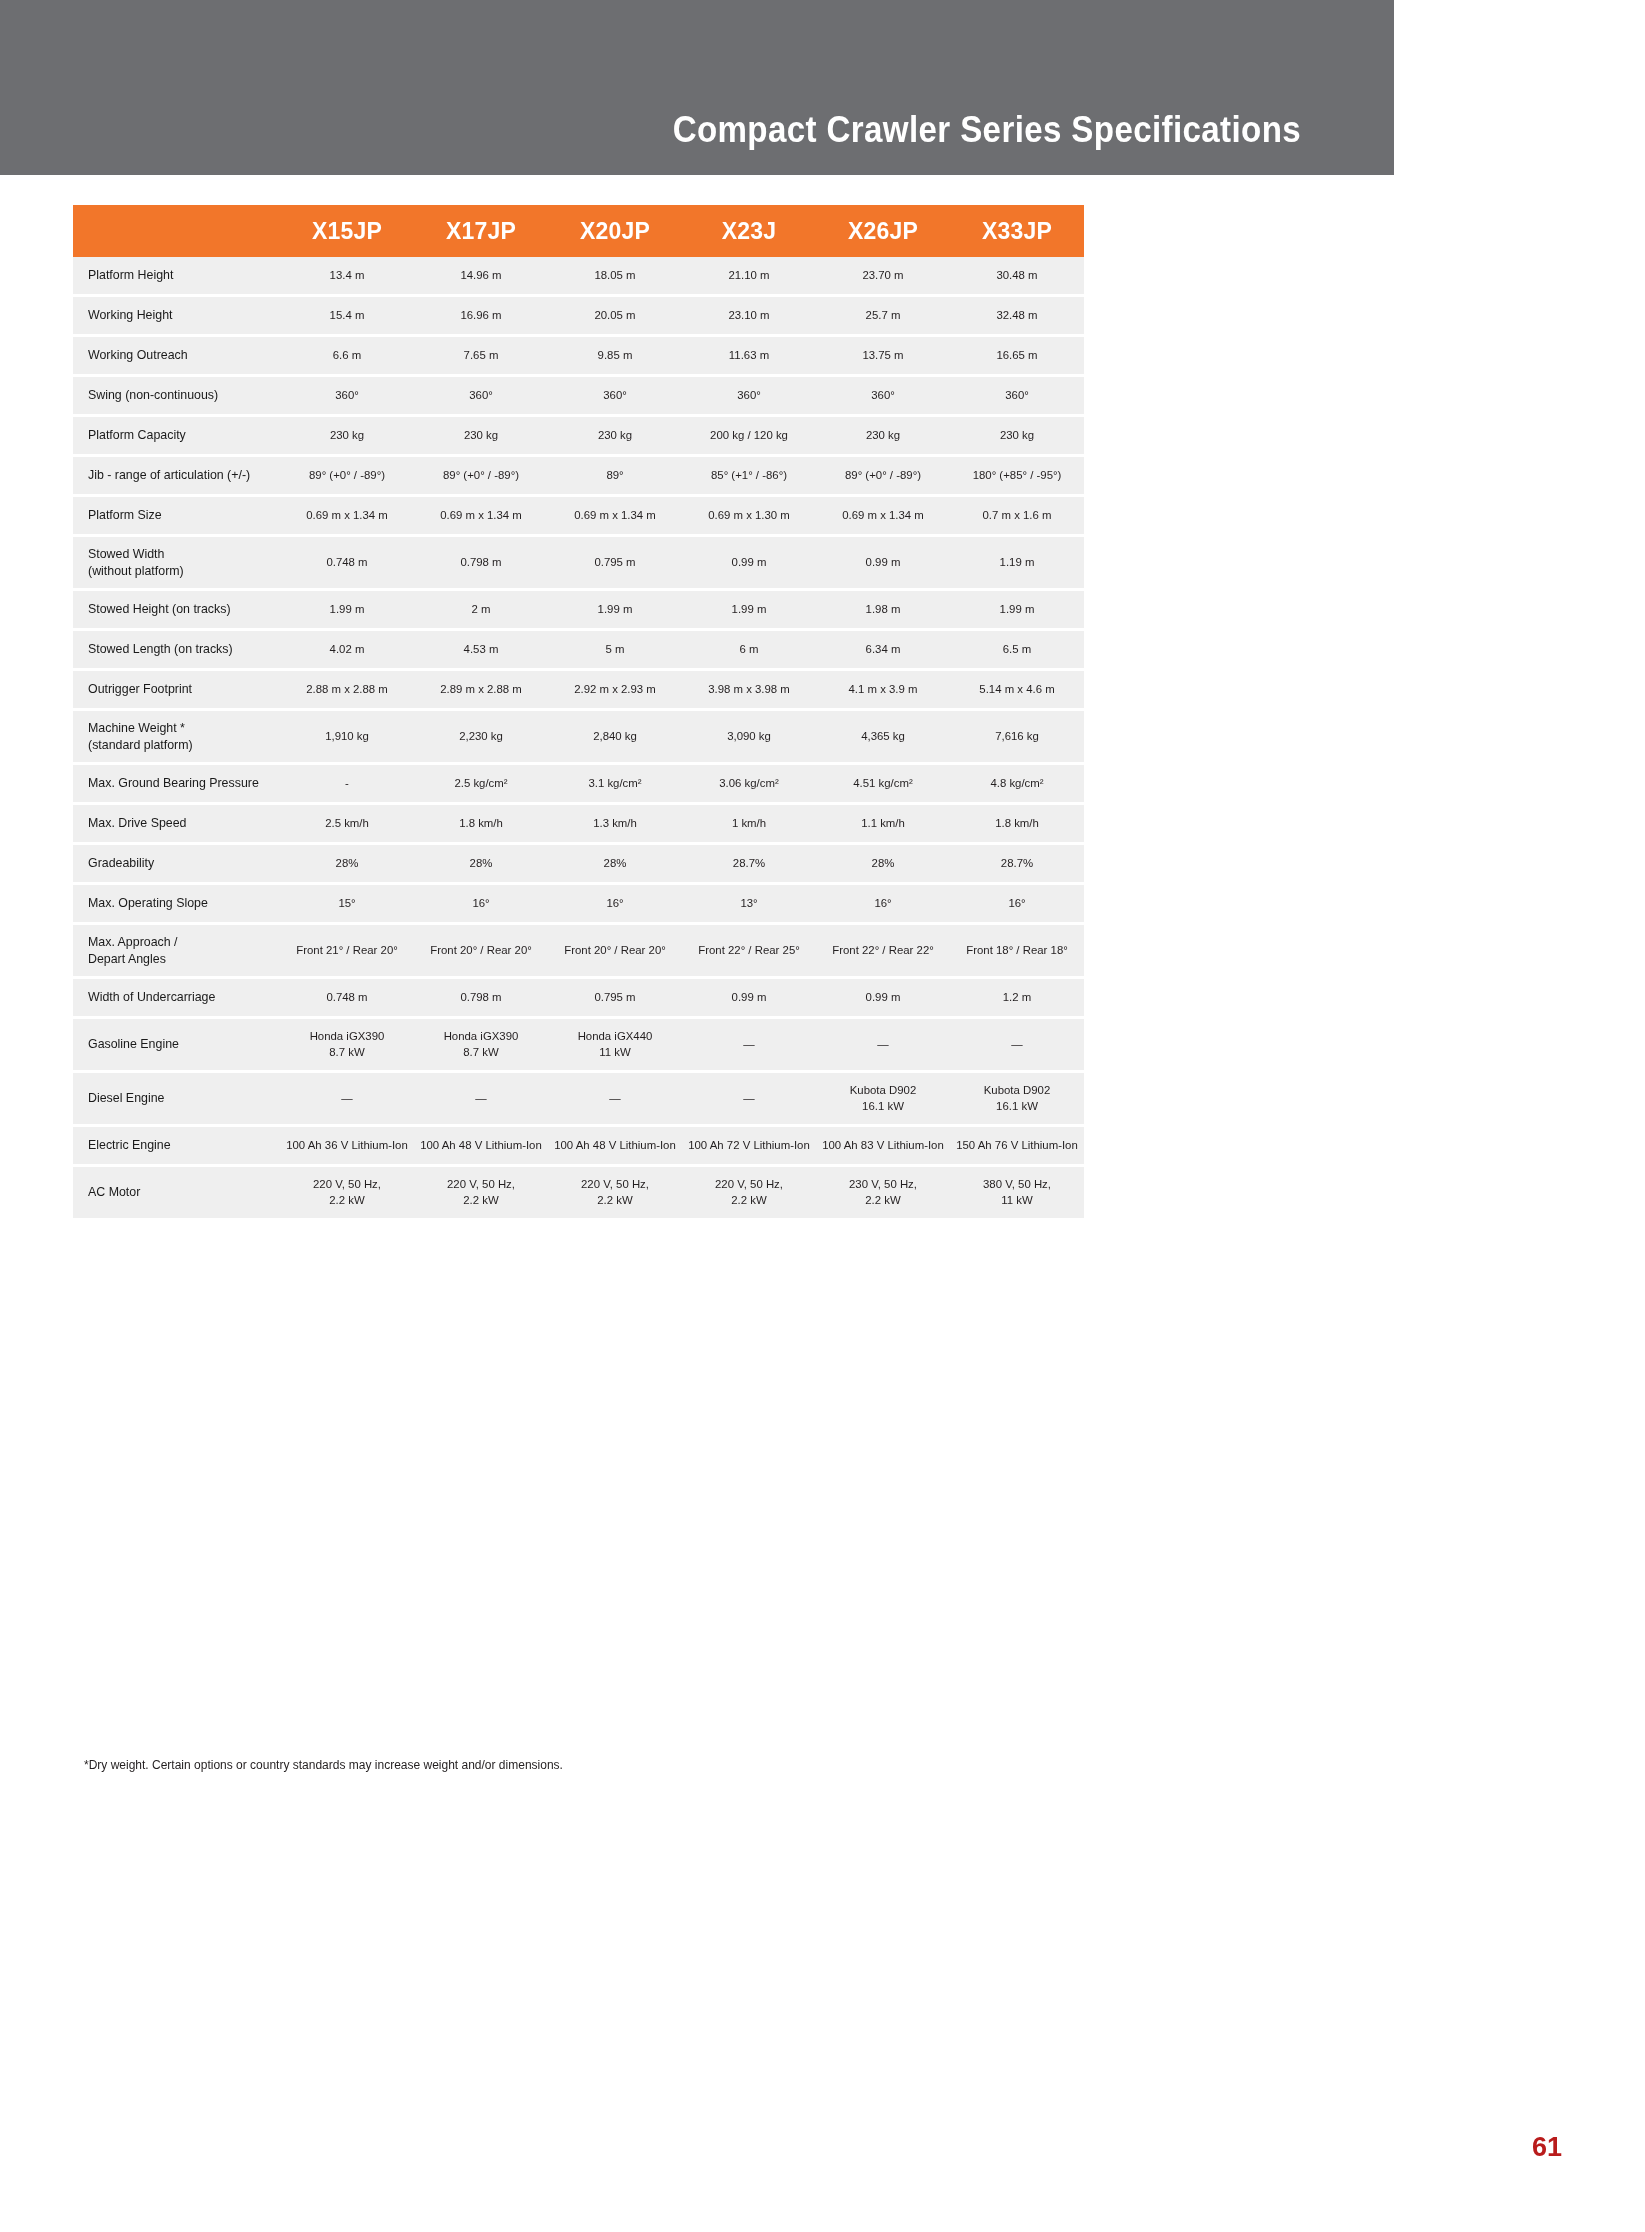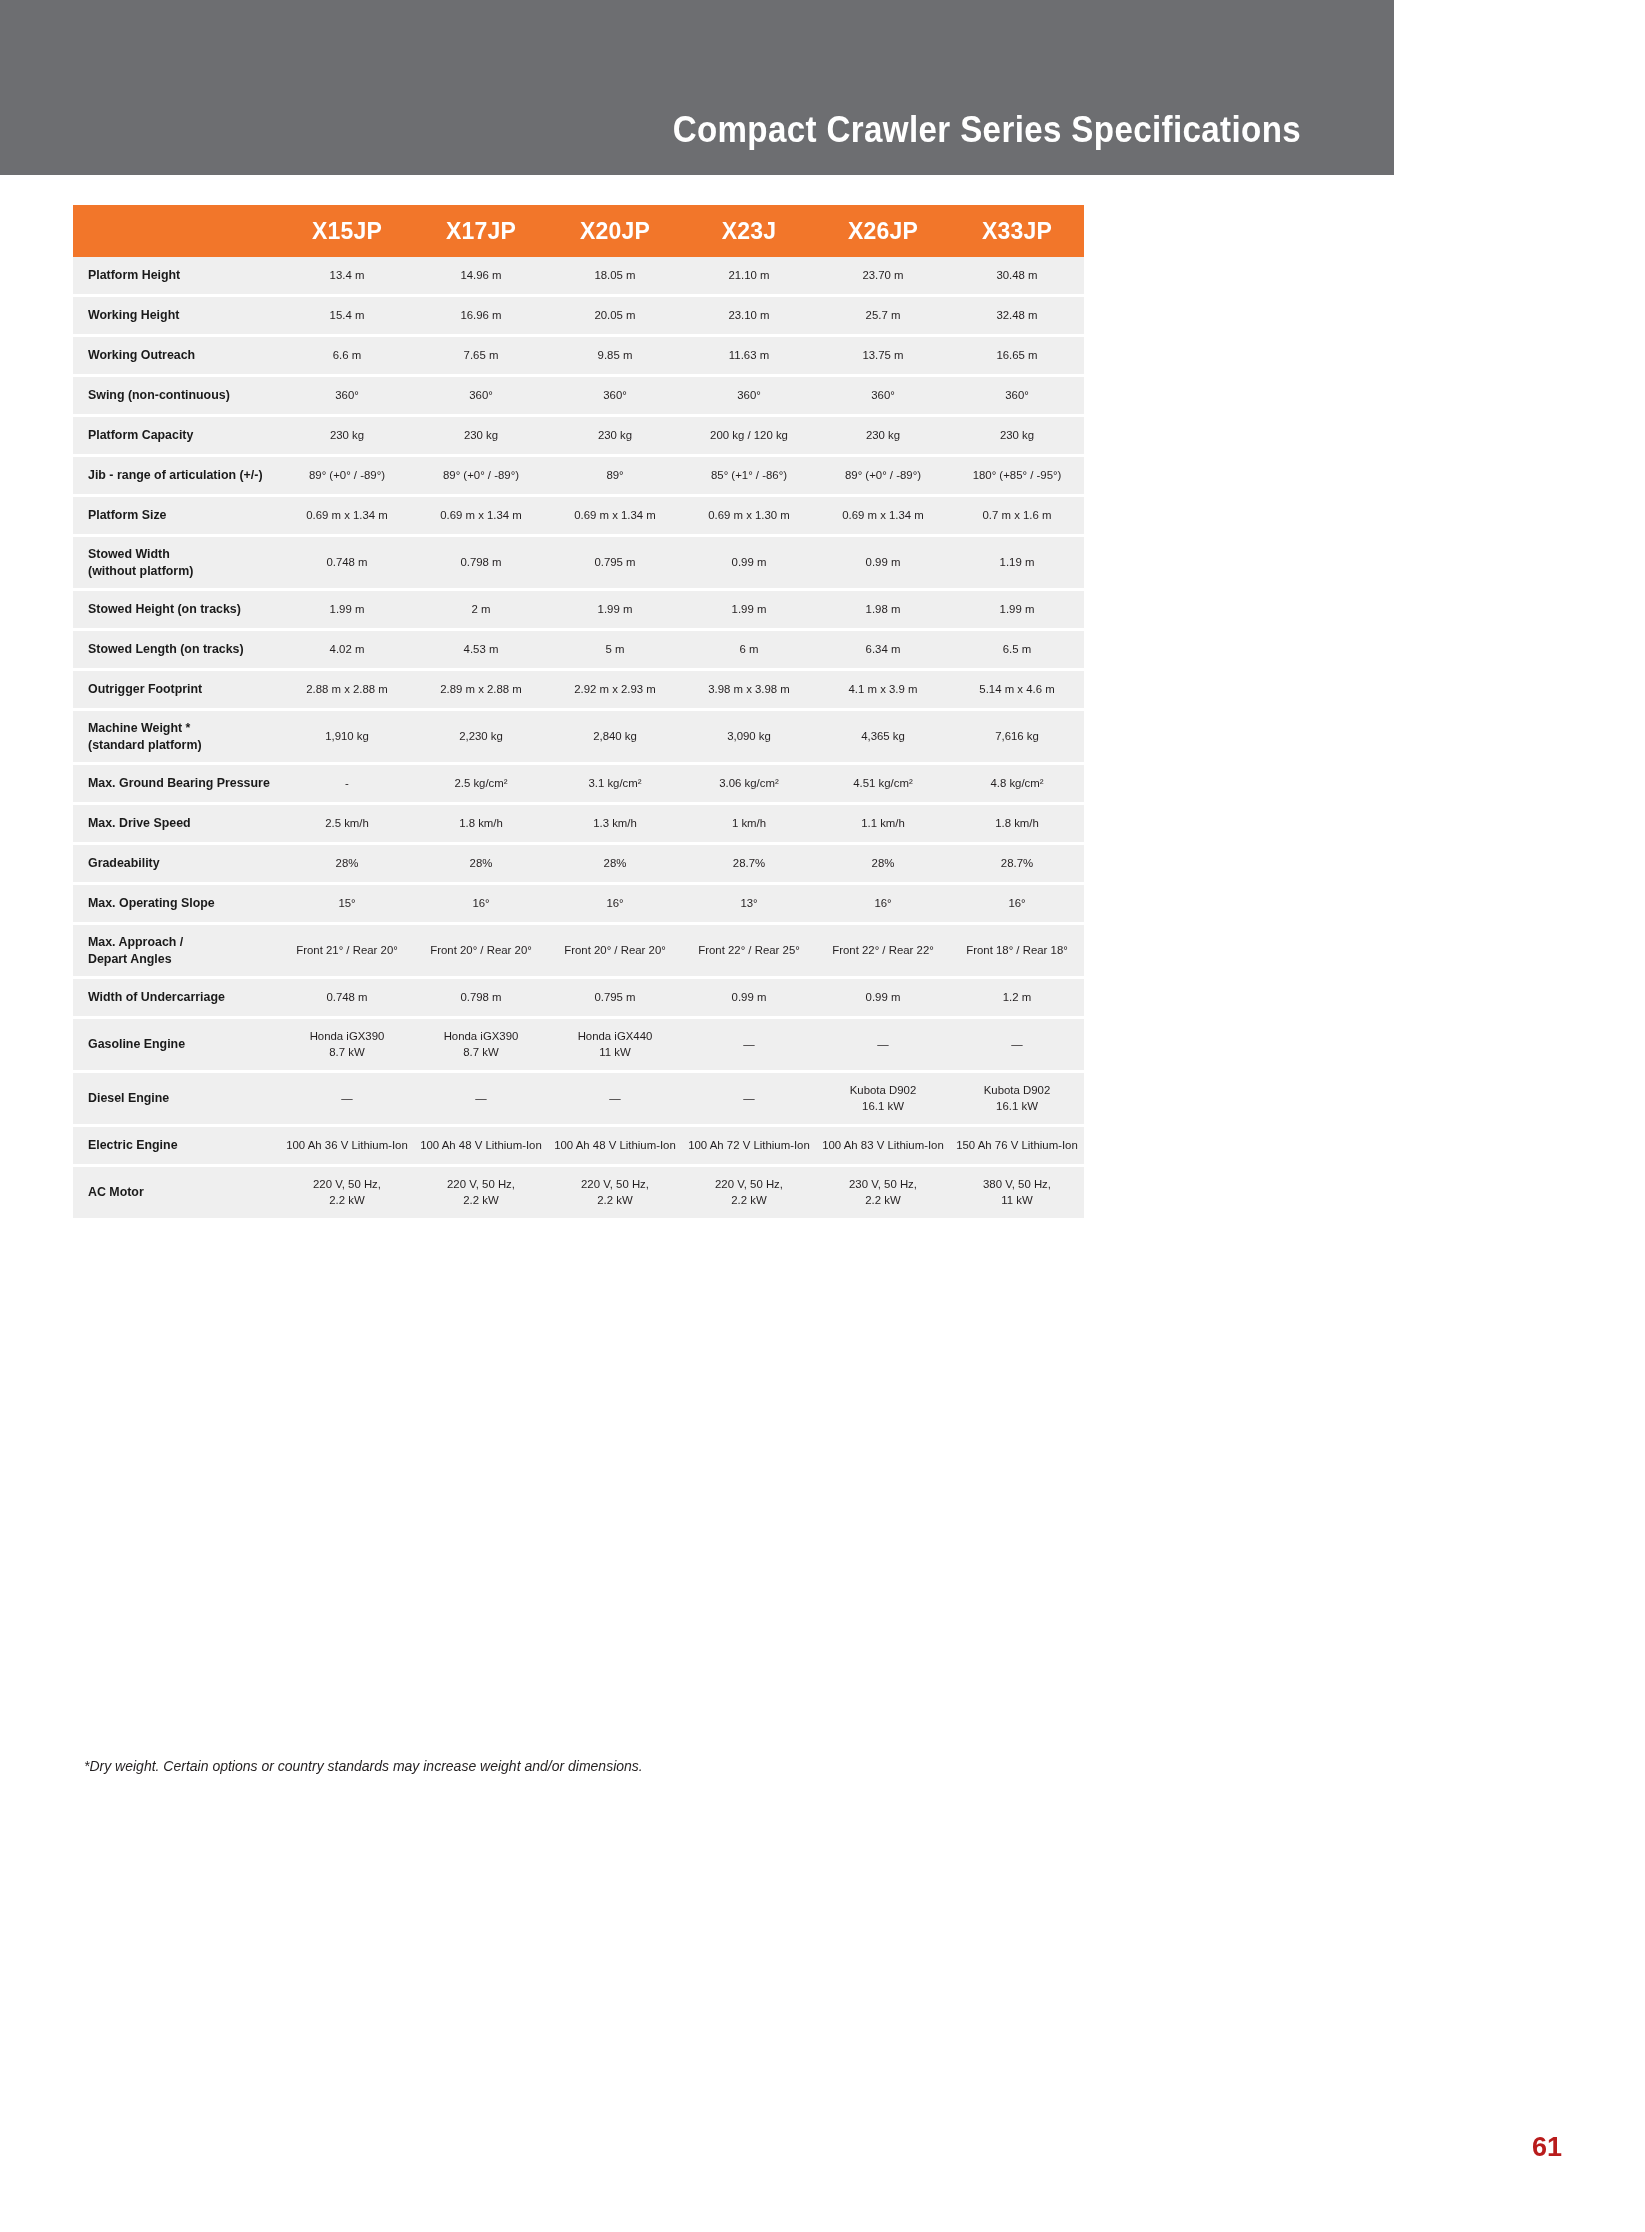--- a/index.html
+++ b/index.html
@@ -74,34 +74,33 @@
     color: #231f20;
     text-align: center;
     vertical-align: middle;
     padding: 0 2px;
     line-height: 1.35;
   }
   table.spec tbody td.lbl {
     text-align: left;
     padding-left: 15px;
     font-size: 12.4px;
-    font-weight: bold;
+    font-weight: normal;
     color: #1a1a1a;
     line-height: 1.3;
   }
   tr.r1 td { height: 37px; }
   tr.r2 td { height: 51px; }
 
   .footnote {
     position: absolute;
     left: 84px;
     top: 1758px;
-    font-size: 14px;
+    font-size: 12px;
     color: #231f20;
-    font-style: italic;
   }
 
   .page-num {
     position: absolute;
     right: 84px;
     top: 2132px;
     font-size: 27px;
     font-weight: bold;
     color: #b91c1c;
   }

